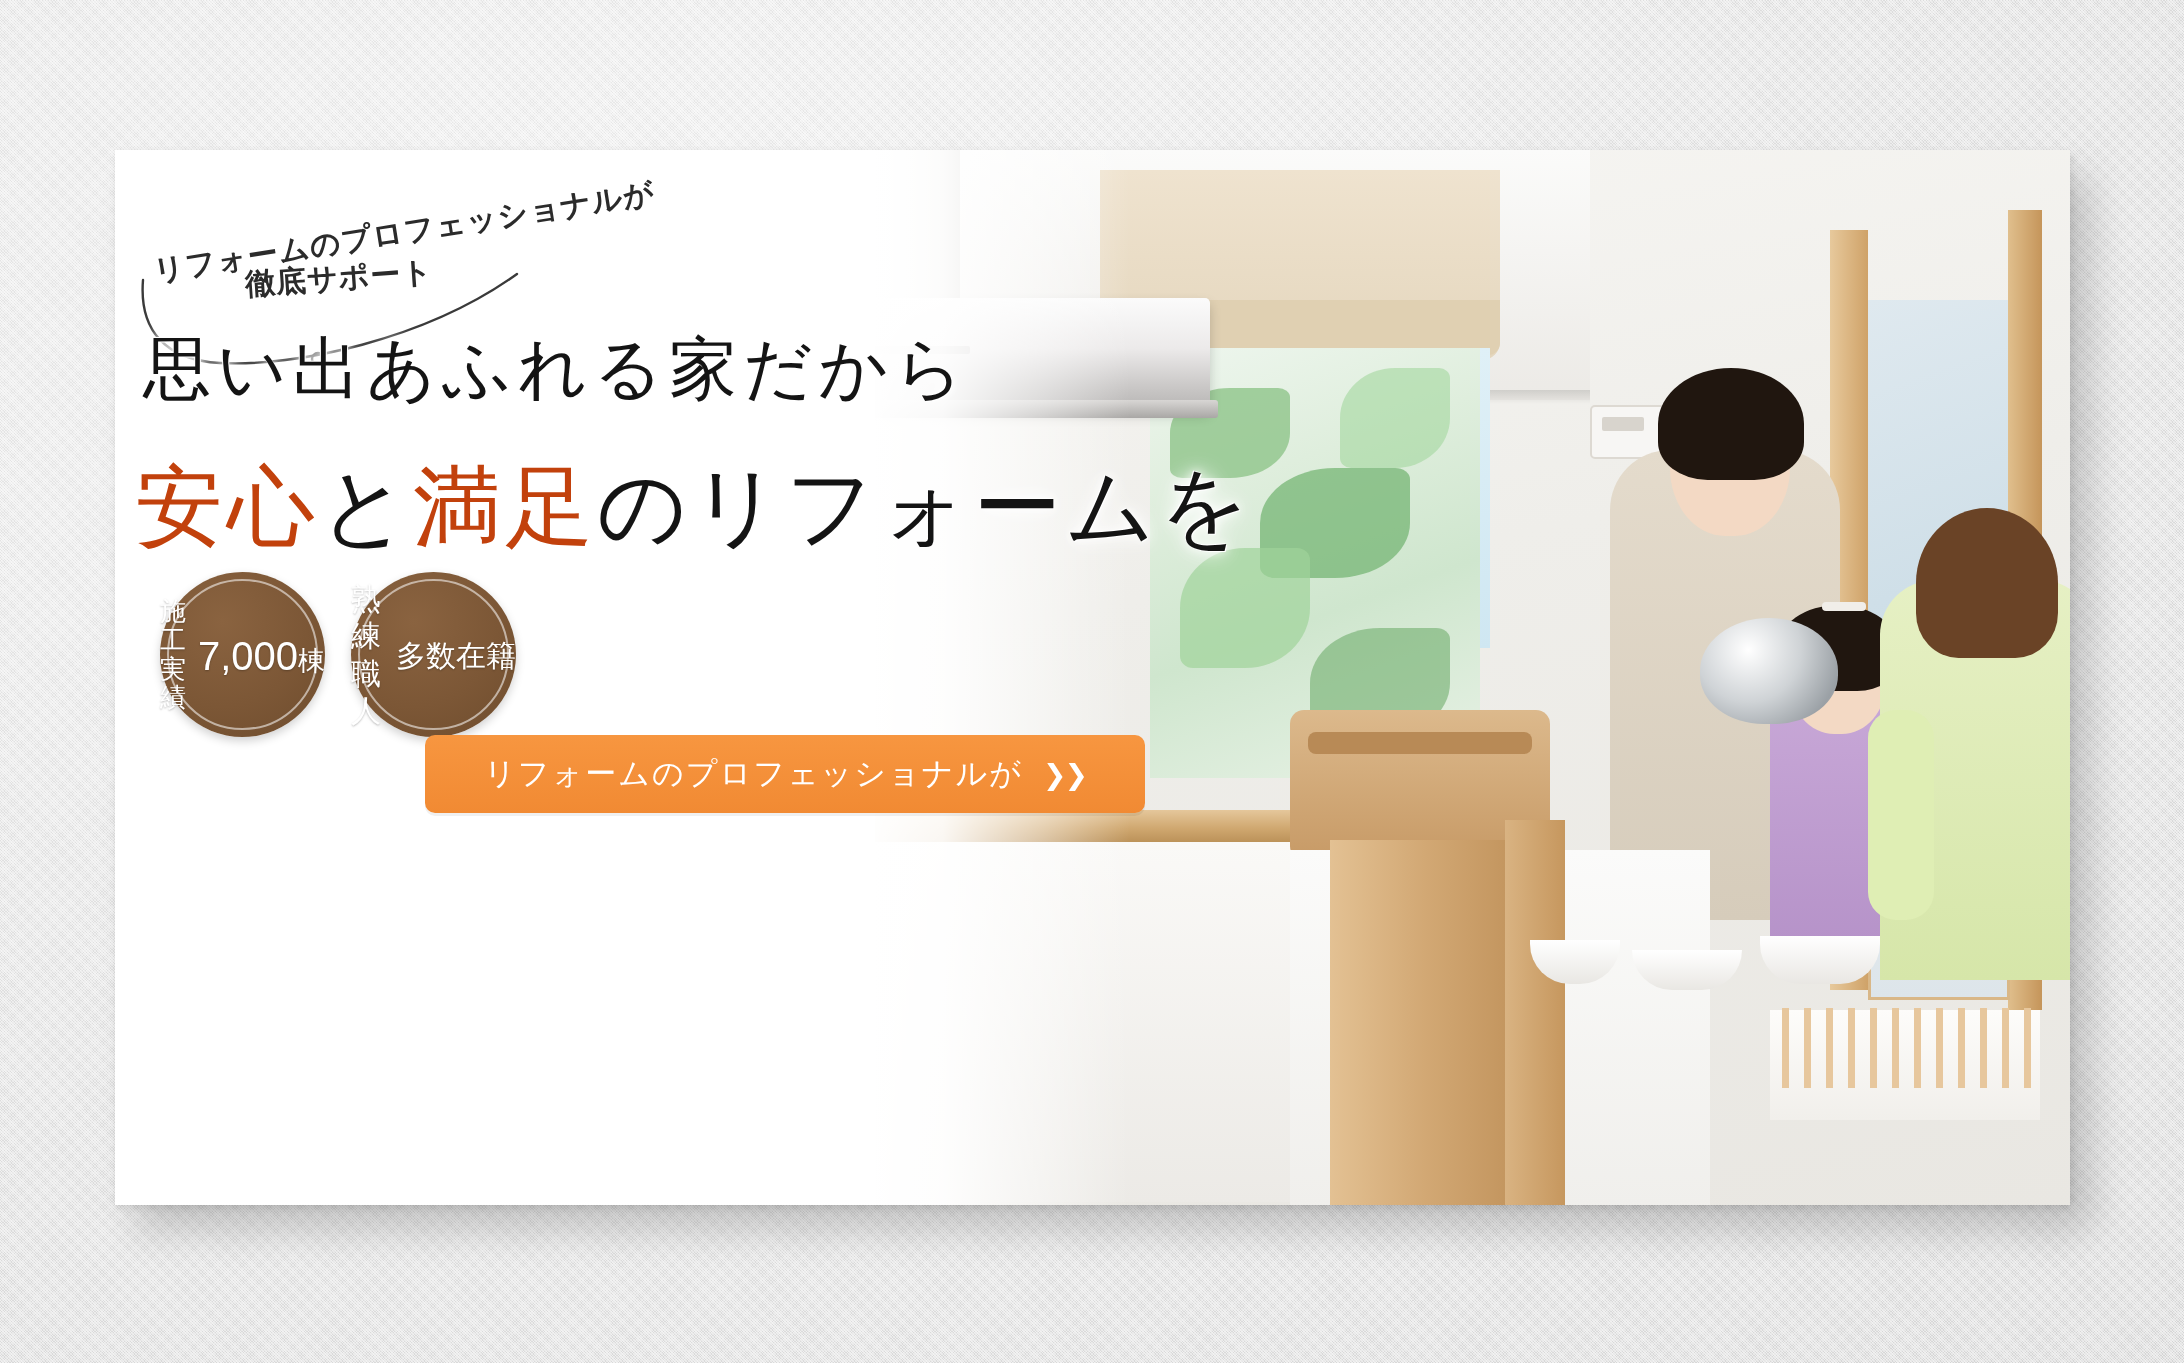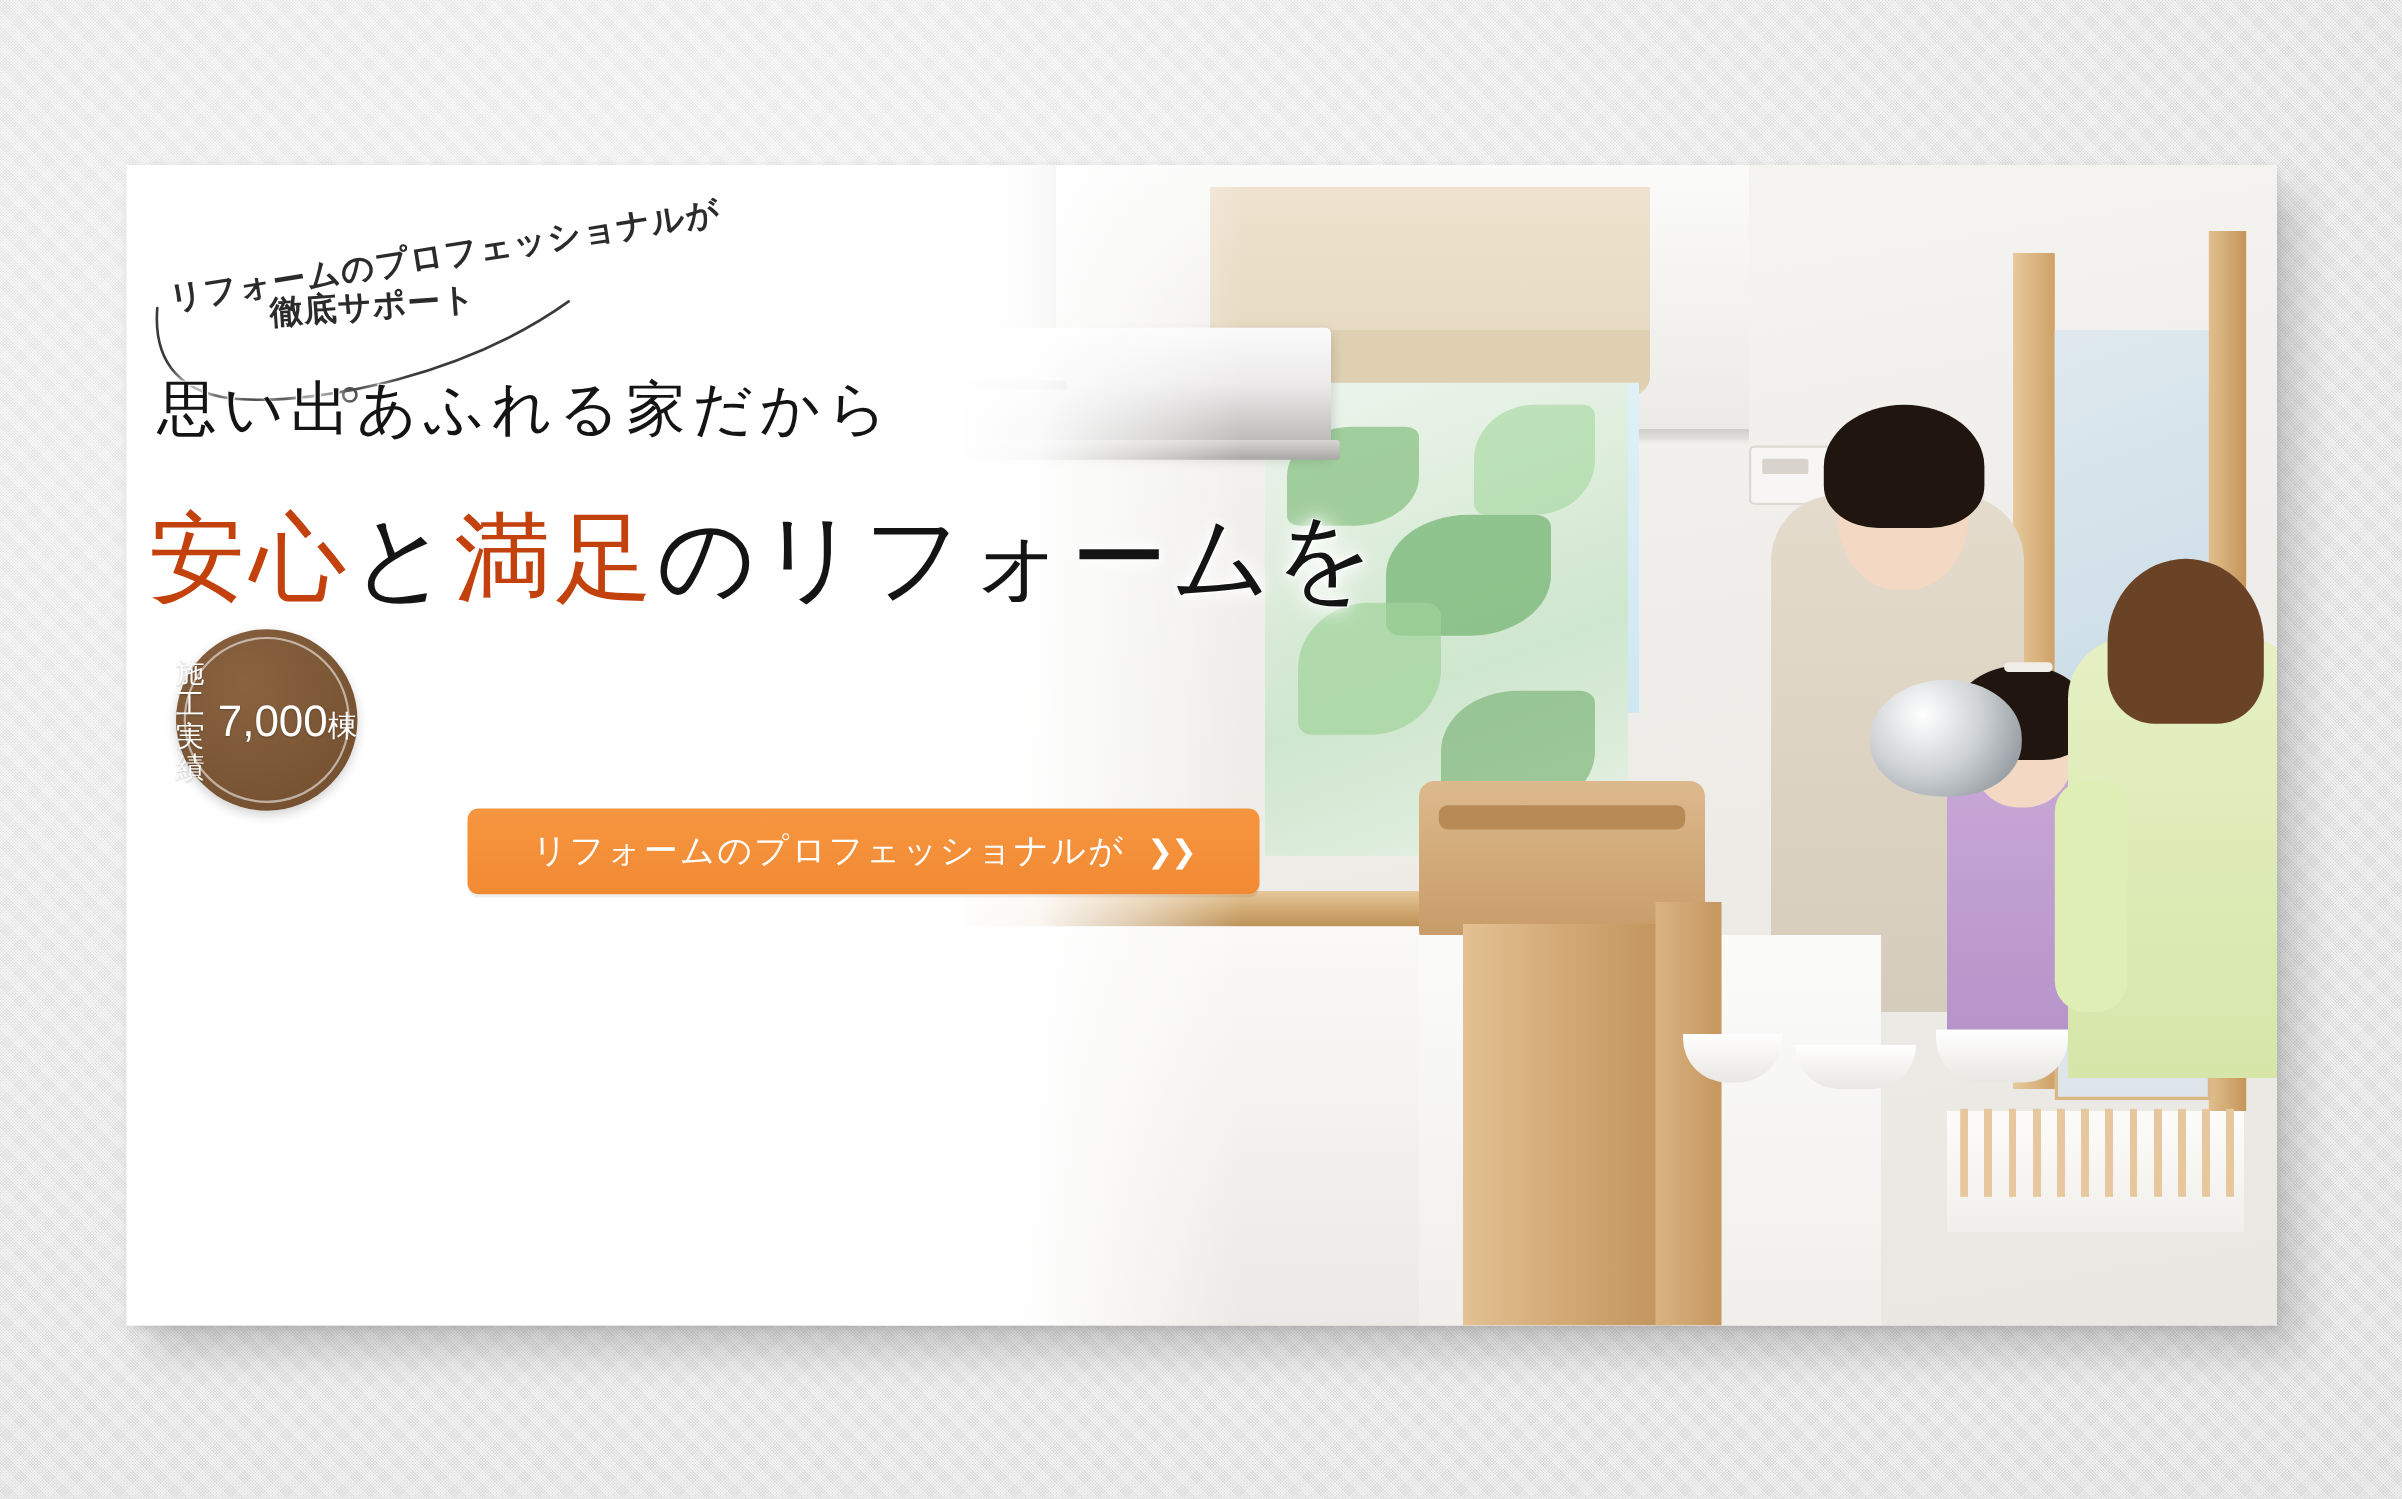--- a/index.html
+++ b/index.html
@@ -127,21 +127,21 @@
   #hand2{left:130px;top:108px;font-size:30px;transform:rotate(-4deg);letter-spacing:1px;}
   #swoosh{position:absolute;left:10px;top:110px;width:430px;height:115px;}
 
   
   .hl{
     position:absolute;white-space:nowrap;
     font-family:"DejaVu Serif","Liberation Serif",serif;
     color:#141414;
     text-shadow:0 0 10px #fff,0 0 18px #fff,0 0 26px #fff,1px 1px 0 #fff,-1px -1px 0 #fff;
   }
-  #hl1{left:28px;top:186px;font-size:54px;letter-spacing:6px;}
+  #hl1{left:28px;top:174px;font-size:68px;letter-spacing:6px;}
   #hl2{left:20px;top:298px;font-size:88px;letter-spacing:4px;}
   .accent{color:#c2410c;}
 
   
   #badges{position:absolute;left:45px;top:422px;display:flex;gap:26px;}
   .badge{
     width:165px;height:165px;border-radius:50%;
     background:radial-gradient(circle at 38% 30%,#8a6340 0%,#7c5736 55%,#6e4c2d 100%);
     box-shadow:0 4px 10px rgba(0,0,0,.18);
     display:flex;flex-direction:row;align-items:center;justify-content:center;
@@ -263,20 +263,24 @@
     <div class="hl" id="hl1">思い出あふれる家だから</div>
     <div class="hl" id="hl2">
       <span class="accent">安心</span><span>と</span><span class="accent">満足</span><span>のリフォームを</span>
     </div>
 
     <div id="badges">
       <div class="badge">
         <span class="l1">施工実績</span>
         <span class="l2"><span>7,000</span><span class="sm">棟</span></span>
       </div>
+      <div class="badge two">
+        <span class="l1">熟練職人</span>
+        <span class="l2">多数在籍</span>
+      </div>
     </div>
 
     <div id="cta">
       <span>リフォームのプロフェッショナルが</span>
       <span class="chev">❯❯</span>
     </div>
 
   </div>
 </div>
 

